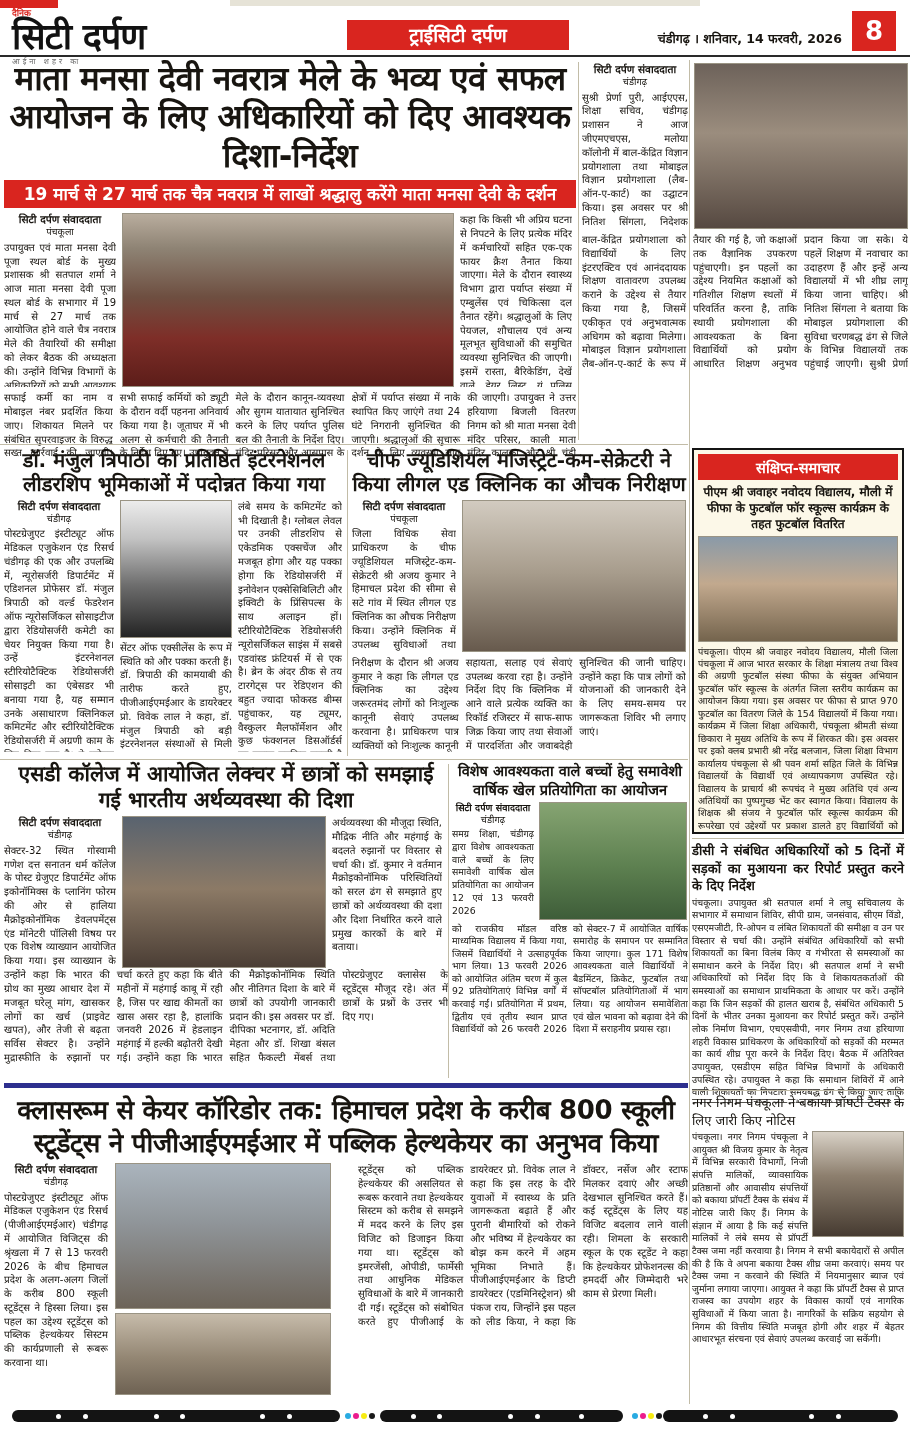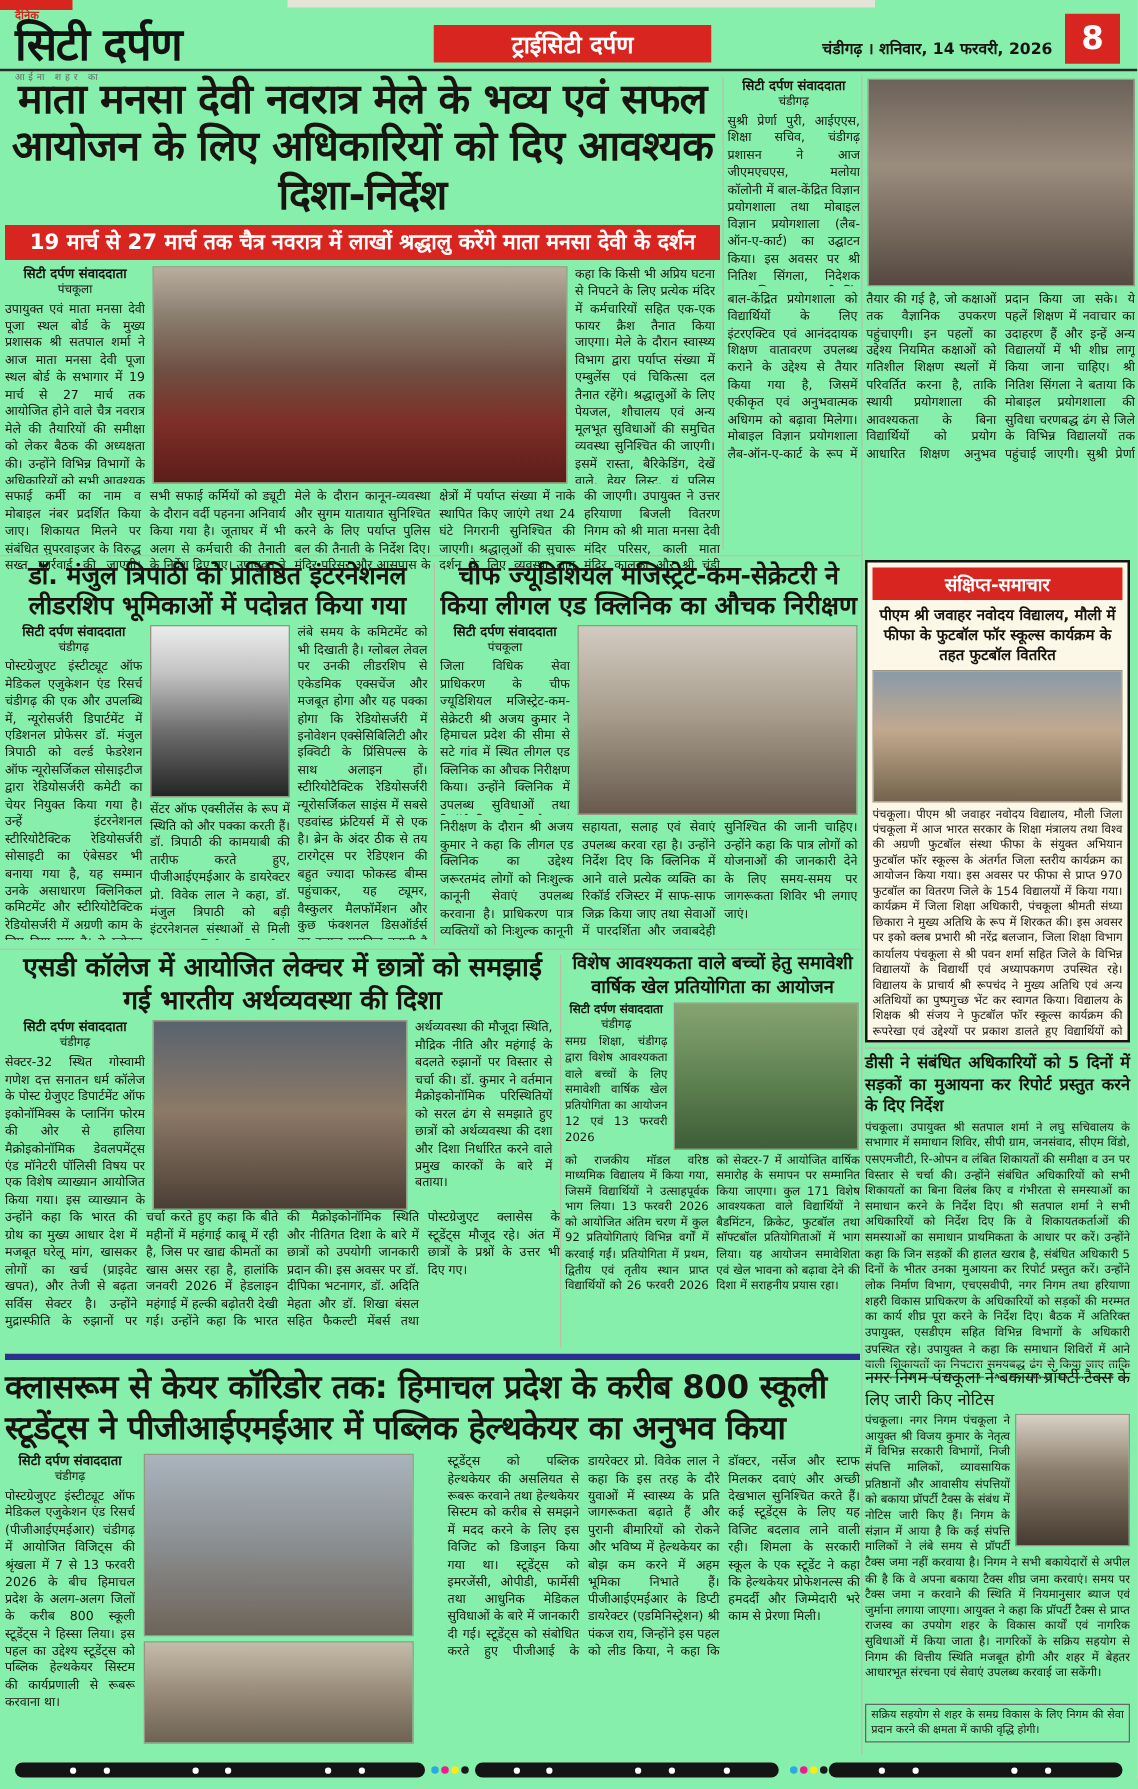--- a/index.html
+++ b/index.html
@@ -1,16 +1,16 @@
 <!DOCTYPE html>
 <html><head>
 <meta charset="utf-8">
 <style>
   html,body{margin:0;padding:0;background:#d8d4c4;}
-  .page{position:relative;width:910px;height:1431px;margin:0 auto;background:#86efac;
+  .page{position:relative;width:910px;height:1431px;margin:0 auto;background:#ffffff;
         font-family:"DejaVu Sans","Liberation Sans",sans-serif;color:#181510;overflow:hidden;}
   .abs{position:absolute;}
   .bodytext{font-size:10px;line-height:1.38;text-align:justify;overflow:hidden;}
   .byline{font-size:10.5px;font-weight:bold;text-align:center;line-height:1.25;}
   .place{font-size:9.5px;text-align:center;margin-bottom:3px;line-height:1.2;}
   .photo{border:1px solid #9a9484;box-sizing:border-box;}
   .hairline-v{position:absolute;width:1px;background:#c2bca7;}
   .hairline-h{position:absolute;height:1px;background:#c2bca7;}
 
   
@@ -103,21 +103,21 @@
   
   .secI{left:692px;top:1094px;width:212px;}
   .hlI{font-size:13px;font-weight:normal;line-height:1.35;text-align:justify;}
   .ibodywrap{margin-top:2px;font-size:9.3px;line-height:1.36;text-align:justify;height:228px;overflow:hidden;}
   .photo-officer{float:right;width:92px;height:106px;margin:0 0 3px 4px;background:linear-gradient(180deg,#d8d1c6 0%,#8d7f6e 42%,#463b31 100%);}
   .inote{margin-top:4px;border:1px solid #666;padding:3px 4px;font-size:8.8px;line-height:1.3;text-align:justify;}
 
   
   .bluebar{left:4px;top:1083px;width:684px;height:5px;background:#2d2f8e;}
   .secJ{left:4px;top:1094px;width:684px;}
-  .hlJ{font-size:26px;font-weight:bold;line-height:1.25;letter-spacing:-0.3px;}
+  .hlJ{font-size:26px;font-weight:bold;text-align:center;line-height:1.25;letter-spacing:-0.3px;}
   .jrow{margin-top:4px;display:flex;gap:7px;height:232px;}
   .jcol1{width:104px;display:flex;flex-direction:column;}
   .jcol1 .bodytext{flex:1;}
   .jphotos{width:216px;display:flex;flex-direction:column;}
   .photo-group{width:216px;height:146px;background:linear-gradient(180deg,#aab4bd 0%,#8f9498 42%,#6d6459 100%);}
   .photo-group2{width:216px;height:82px;margin-top:4px;background:linear-gradient(180deg,#c6bbaa 0%,#938673 55%,#6e6253 100%);}
   .jbody{flex:1;column-count:3;column-gap:7px;height:232px;font-size:10px;line-height:1.38;text-align:justify;overflow:hidden;margin-left:20px;}
 
   
   .regwrap{left:12px;top:1410px;width:886px;height:13px;}
@@ -239,21 +239,20 @@
   </div>
 
   <div class="abs bluebar"></div>
 
   <div class="abs secI">
     <div class="hlI">नगर निगम पंचकूला ने बकाया प्रॉपर्टी टैक्स के लिए जारी किए नोटिस</div>
     <div class="ibodywrap">
       <div class="photo photo-officer"></div>
       <span>पंचकूला। नगर निगम पंचकूला ने आयुक्त श्री विजय कुमार के नेतृत्व में विभिन्न सरकारी विभागों, निजी संपत्ति मालिकों, व्यावसायिक प्रतिष्ठानों और आवासीय संपत्तियों को बकाया प्रॉपर्टी टैक्स के संबंध में नोटिस जारी किए हैं। निगम के संज्ञान में आया है कि कई संपत्ति मालिकों ने लंबे समय से प्रॉपर्टी टैक्स जमा नहीं करवाया है। निगम ने सभी बकायेदारों से अपील की है कि वे अपना बकाया टैक्स शीघ्र जमा करवाएं। समय पर टैक्स जमा न करवाने की स्थिति में नियमानुसार ब्याज एवं जुर्माना लगाया जाएगा। आयुक्त ने कहा कि प्रॉपर्टी टैक्स से प्राप्त राजस्व का उपयोग शहर के विकास कार्यों एवं नागरिक सुविधाओं में किया जाता है। नागरिकों के सक्रिय सहयोग से निगम की वित्तीय स्थिति मजबूत होगी और शहर में बेहतर आधारभूत संरचना एवं सेवाएं उपलब्ध करवाई जा सकेंगी।</span>
     </div>
-    <div class="inote">सक्रिय सहयोग से शहर के समग्र विकास के लिए निगम की सेवा प्रदान करने की क्षमता में काफी वृद्धि होगी।</div>
   </div>
 
   <div class="abs secJ">
     <div class="hlJ">क्लासरूम से केयर कॉरिडोर तक: हिमाचल प्रदेश के करीब 800 स्कूली स्टूडेंट्स ने पीजीआईएमईआर में पब्लिक हेल्थकेयर का अनुभव किया</div>
     <div class="jrow">
       <div class="jcol1">
         <div class="byline">सिटी दर्पण संवाददाता</div>
         <div class="place">चंडीगढ़</div>
         <div class="bodytext">पोस्टग्रेजुएट इंस्टीट्यूट ऑफ मेडिकल एजुकेशन एंड रिसर्च (पीजीआईएमईआर) चंडीगढ़ में आयोजित विजिट्स की श्रृंखला में 7 से 13 फरवरी 2026 के बीच हिमाचल प्रदेश के अलग-अलग जिलों के करीब 800 स्कूली स्टूडेंट्स ने हिस्सा लिया। इस पहल का उद्देश्य स्टूडेंट्स को पब्लिक हेल्थकेयर सिस्टम की कार्यप्रणाली से रूबरू करवाना था।</div>
       </div>

